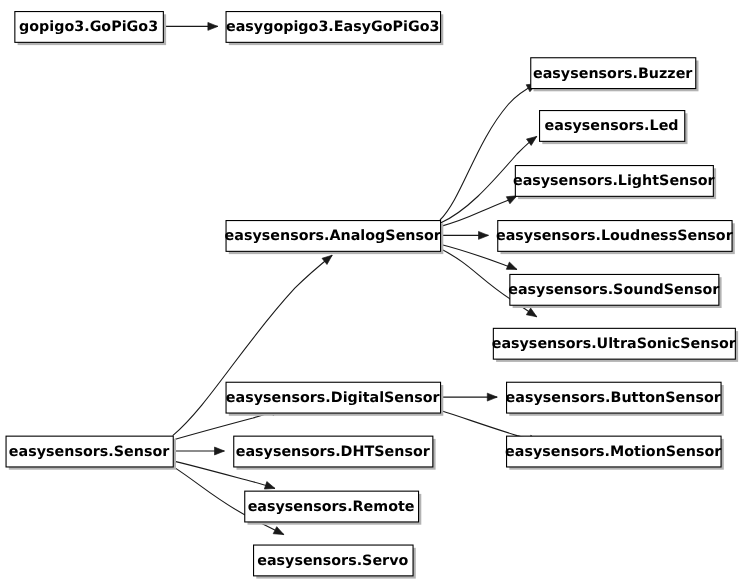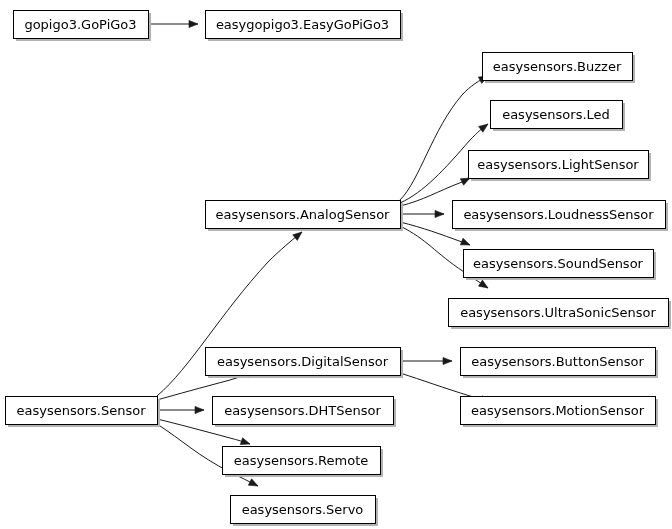--- a/index.html
+++ b/index.html
@@ -6,20 +6,21 @@
     margin: 0;
     padding: 0;
     background: #ffffff;
   }
   #diagram-root {
     position: relative;
     width: 672px;
     height: 529px;
     background: #ffffff;
     font-family: "DejaVu Sans", sans-serif;
+    font-weight: bold;
   }
   svg#graph {
     display: block;
     width: 672px;
     height: 529px;
   }
   .node-box {
     fill: #ffffff;
     stroke: #000000;
     stroke-width: 1;

